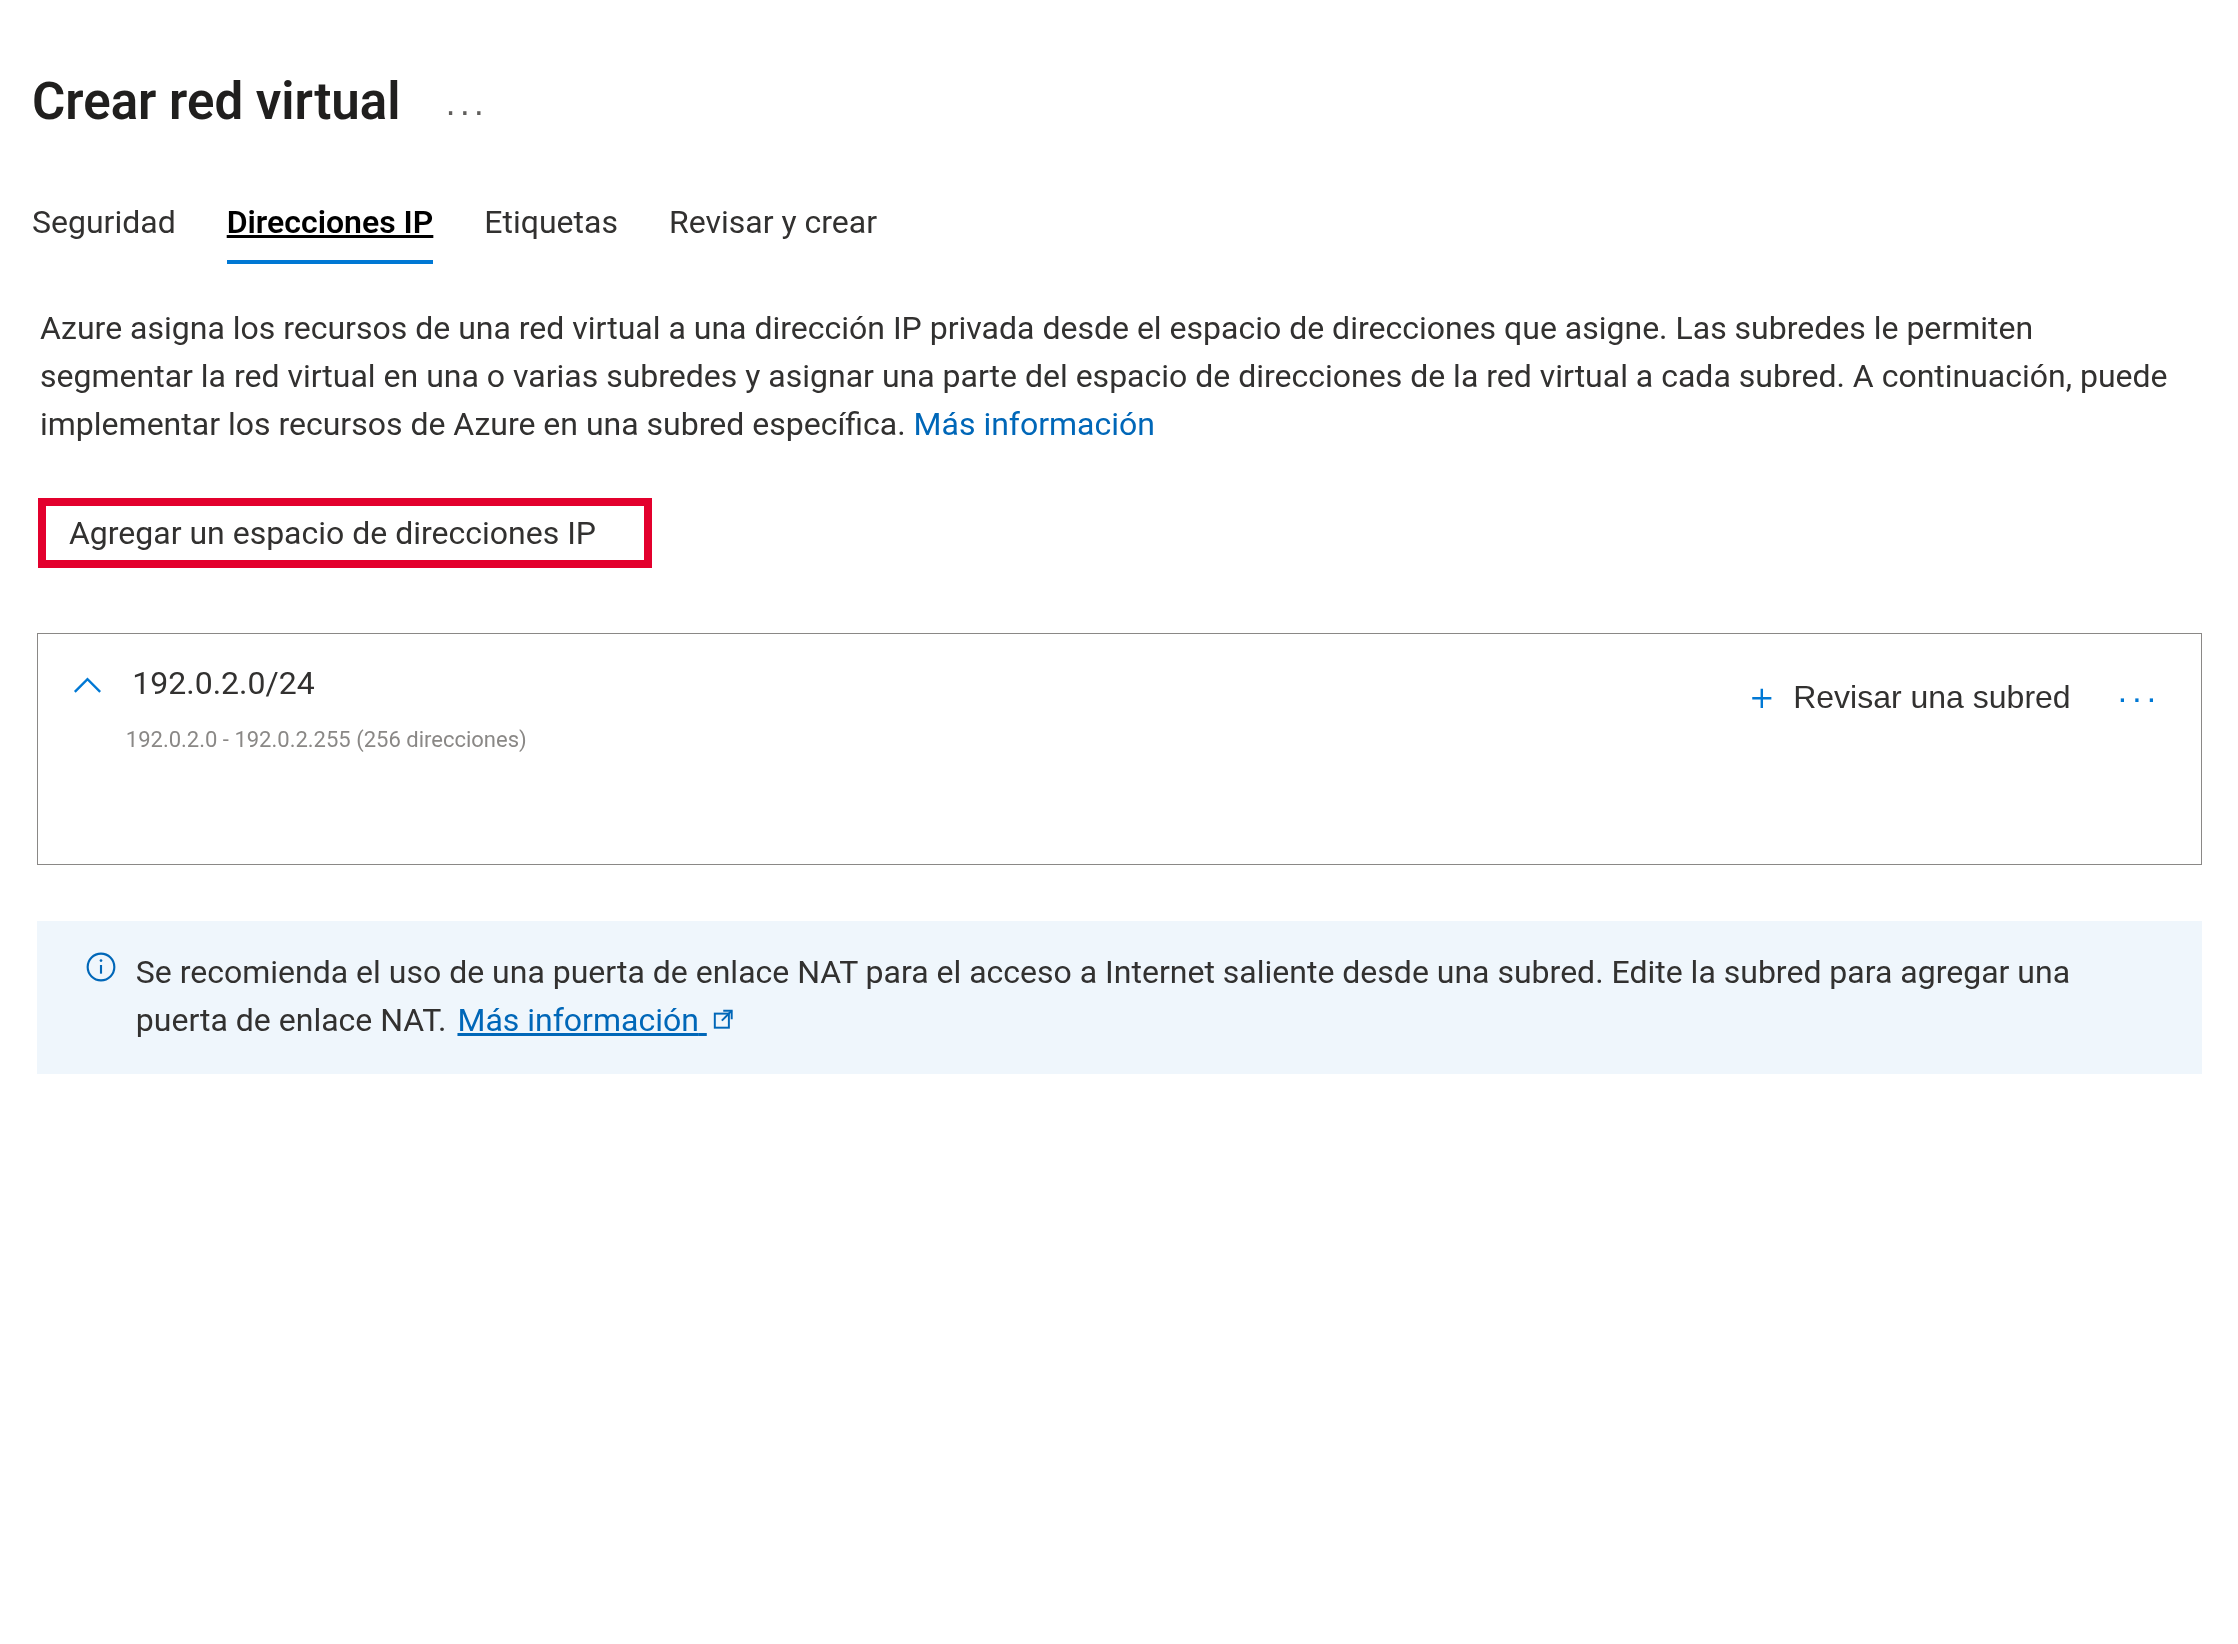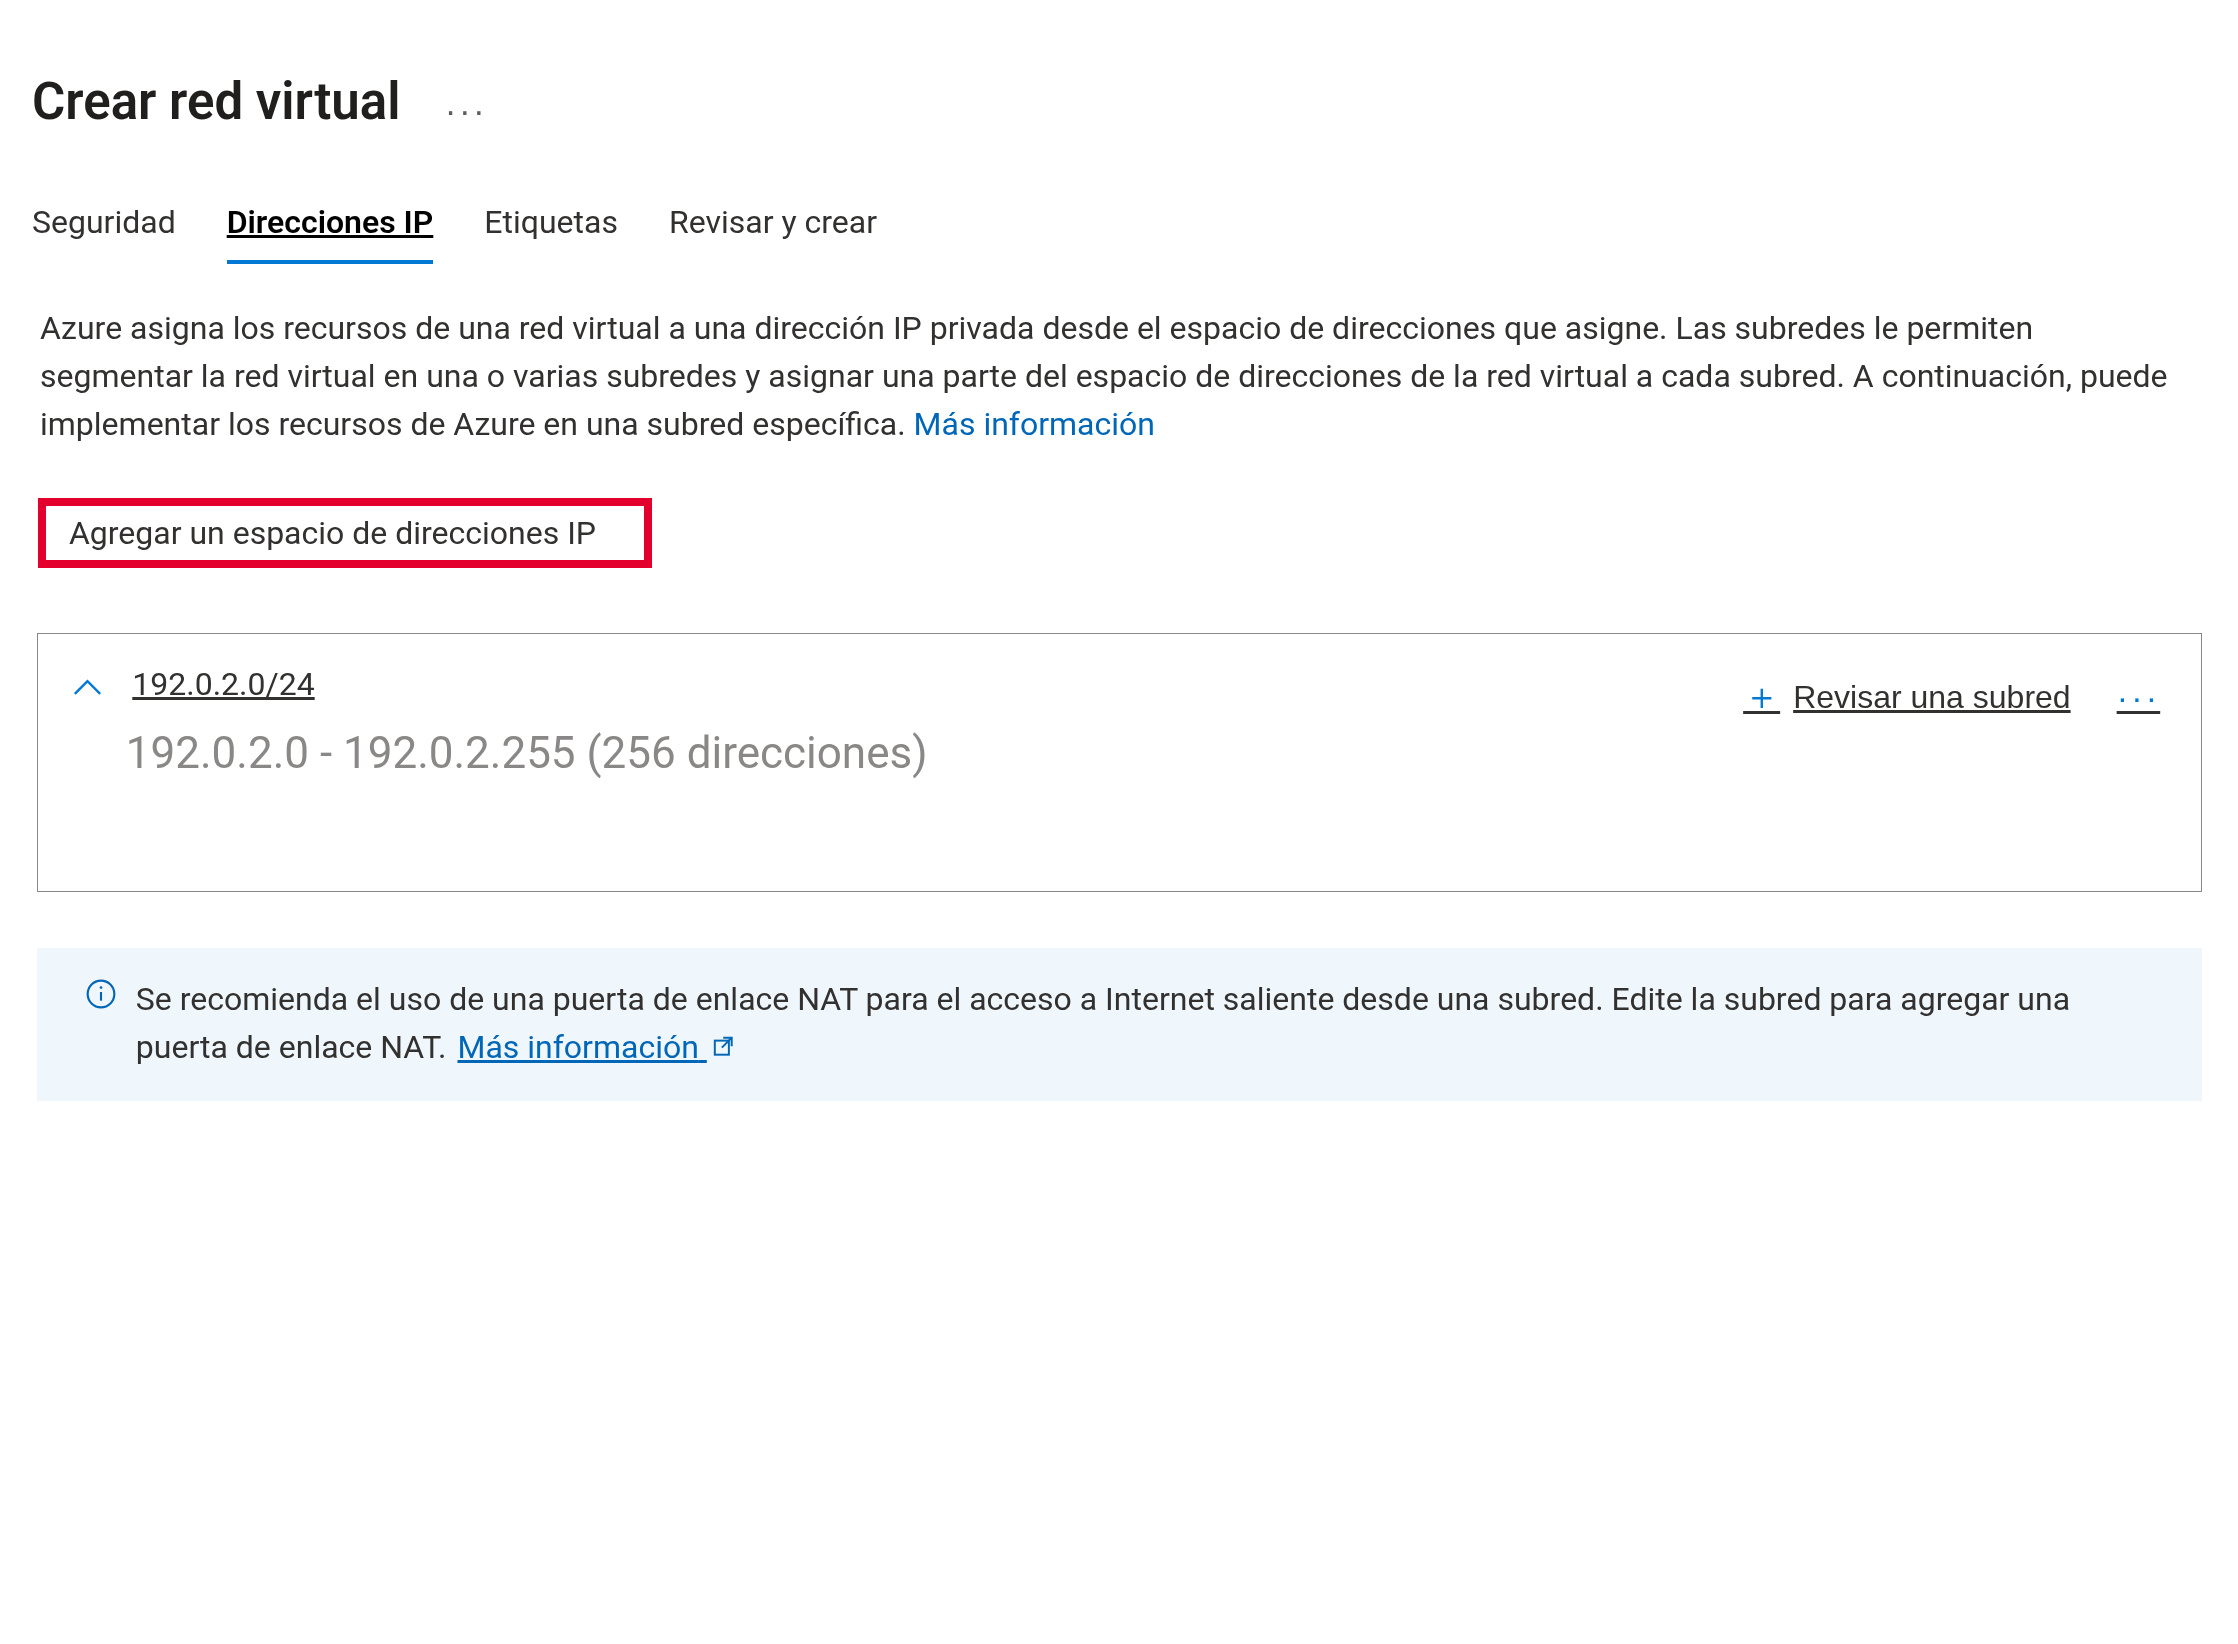--- a/index.html
+++ b/index.html
@@ -85,43 +85,42 @@
 
   
   .addr-card {
     border: 1.6px solid #8a8886;
     margin: 0 4.8px 56px 4.8px;
     padding: 29px 35px 64px 35px;
     position: relative;
   }
   .addr-header {
     display:flex;
-    align-items:flex-end;
+    align-items:center;
     justify-content: space-between;
-    text-decoration: underline;
   }
   .addr-left {
     display:flex;
     align-items:flex-start;
     gap: 30.5px;
   }
   .chev {
     color:#0078d4;
     font-size: 32px;
     line-height: 1;
     margin-top: 4.8px;
     cursor:pointer;
   }
   .addr-title {
     font-size: 32px;
     color:#323130;
     margin-bottom: 24px;
   }
   .addr-sub {
-    font-size: 44px;
+    font-size: 22px;
     color:#8a8886;
     margin-left:  53px;
     margin-bottom: 48px;
   }
   .addr-right {
     display:flex;
     align-items:center;
     gap: 32px;
     margin-top: 4.8px;
   }

